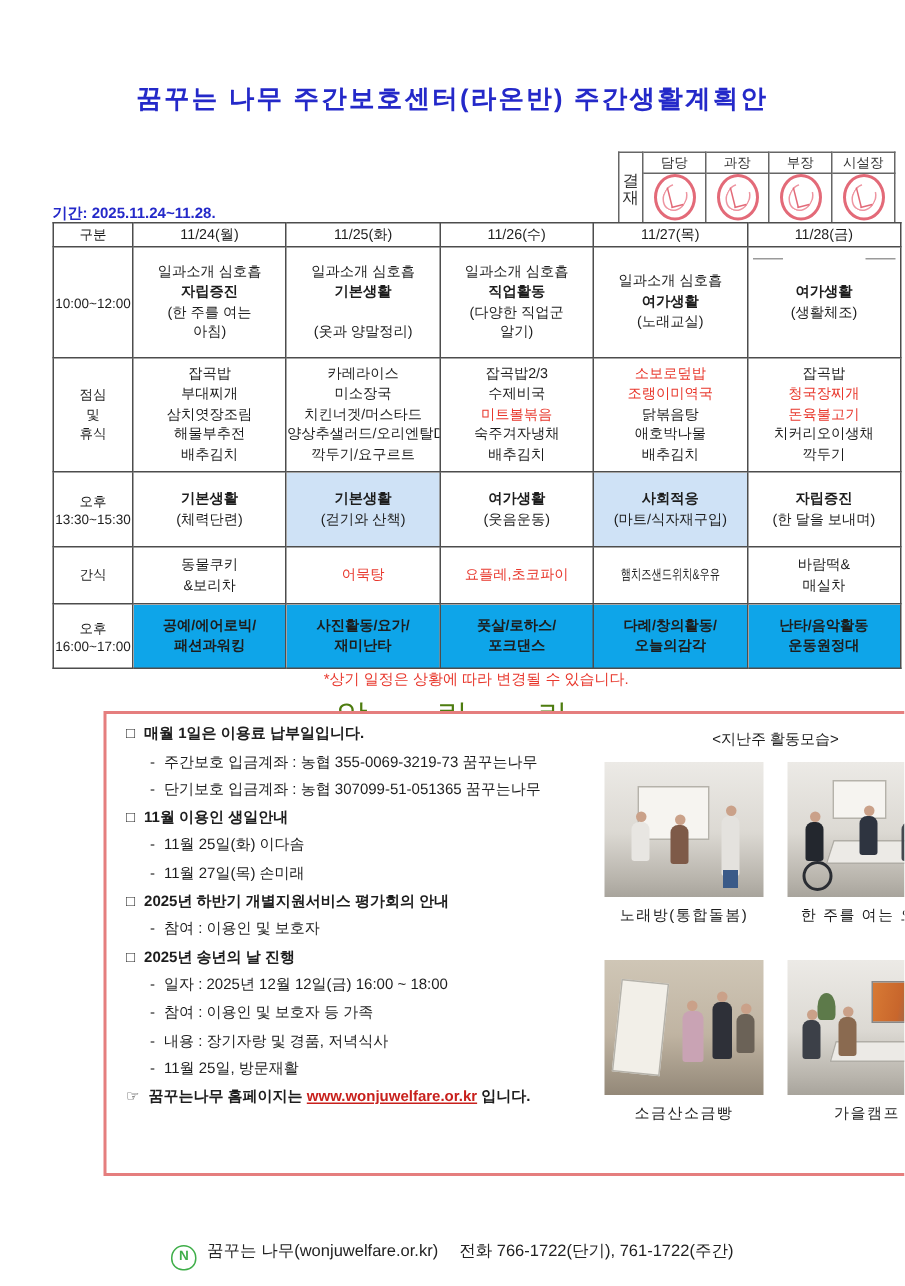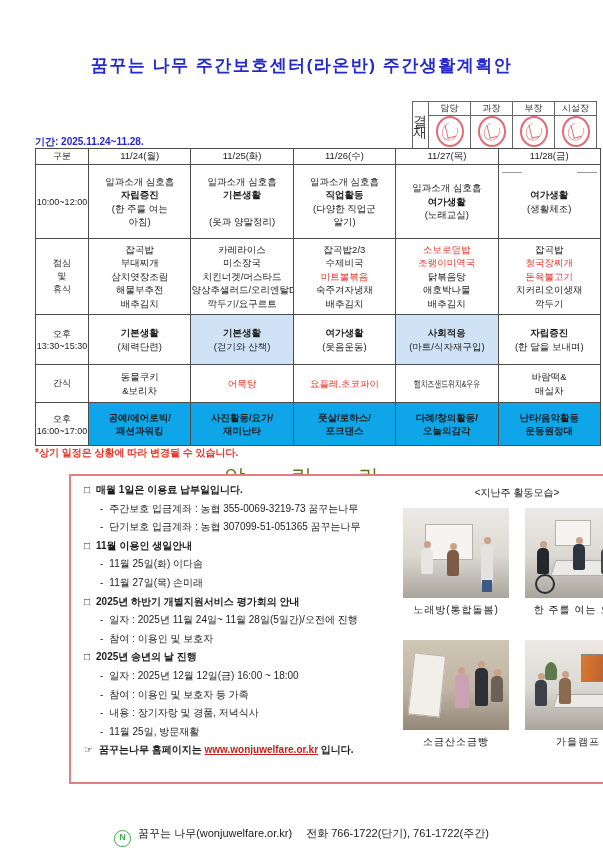--- a/index.html
+++ b/index.html
@@ -6,22 +6,22 @@
   .page{position:relative;width:603px;height:857px;background:#ffffff;overflow:hidden;
         font-family:"Liberation Sans","DejaVu Sans",sans-serif;color:#222;}
 
   
   .title{position:absolute;top:54px;left:0;width:100%;text-align:center;
          font-size:17px;font-weight:bold;color:#2429c9;letter-spacing:1.5px;}
 
   
   .approval{position:absolute;top:101px;left:412px;border-collapse:collapse;background:#fff;}
   .approval th,.approval td{border:1px solid #666;padding:0;}
-  .ap-label{width:15px;font-size:14px;line-height:11px;word-break:break-all;
-            text-align:left;padding:2px 3px;font-weight:normal;color:#333;}
+  .ap-label{width:15px;font-size:11px;line-height:11px;word-break:break-all;
+            text-align:center;padding:2px 3px;font-weight:normal;color:#333;}
   .ap-head{width:41px;height:13px;font-size:9px;font-weight:normal;text-align:center;color:#333;margin-left:20px;}
   .ap-stamp{height:33px;text-align:center;vertical-align:middle;}
   .stamp{display:inline-block;width:24px;height:27px;border:2px solid #e05a6a;
          border-radius:50%;position:relative;opacity:.9;}
   .stamp::before{content:"";position:absolute;inset:4px;border:1.5px solid #ec8a97;
          border-radius:50%;border-top-color:transparent;transform:rotate(28deg);}
   .stamp::after{content:"";position:absolute;left:8px;top:6px;width:7px;height:13px;
          border-left:1.5px solid #e05a6a;border-bottom:1.5px solid #e05a6a;transform:rotate(-14deg);}
 
   
@@ -40,22 +40,22 @@
   .ln.r{color:#e8372c;}
   .cond{display:inline-block;transform:scaleX(.72);transform-origin:center;white-space:nowrap;}
   .bg-blue{background:#cfe2f6;}
   .bg-pink{background:#0ea5e9;}
   td.split-top{position:relative;}
   td.split-top::before,td.split-top::after{content:"";position:absolute;top:7px;height:1px;
          width:20px;background:#9a9a9a;}
   td.split-top::before{left:3px;} td.split-top::after{right:3px;}
 
   
-  .note{position:absolute;top:446px;left:35px;width:565px;text-align:left;
-        color:#e8372c;font-size:10px;font-weight:bold;}
+  .note{position:absolute;top:446px;left:35px;width:565px;text-align:center;
+        color:#e8372c;font-size:10px;font-weight:normal;}
 
   
   .notice-title{position:absolute;top:463px;left:0;width:100%;text-align:center;
         color:#4d7c0f;font-size:21px;font-weight:normal;letter-spacing:20px;text-indent:20px;}
 
   
   .nbox{position:absolute;left:28px;top:474px;width:572px;height:310px;
         border:2px solid #e57e7e;box-sizing:border-box;background:#fff;margin-left:41px;}
   .nlines{position:absolute;left:8px;top:5px;width:345px;font-size:10px;color:#1d1d1d;}
   .nline{line-height:18.6px;white-space:nowrap;}
@@ -306,21 +306,20 @@
 
   <div class="nbox">
     <div class="nlines">
         <div class="nline check"><span class="mark">□</span>매월 1일은 이용료 납부일입니다.</div>
         <div class="nline dash"><span class="mark">-</span>주간보호 입금계좌 : 농협 355-0069-3219-73 꿈꾸는나무</div>
         <div class="nline dash"><span class="mark">-</span>단기보호 입금계좌 : 농협 307099-51-051365 꿈꾸는나무</div>
         <div class="nline check"><span class="mark">□</span>11월 이용인 생일안내</div>
         <div class="nline dash"><span class="mark">-</span>11월 25일(화) 이다솜</div>
         <div class="nline dash"><span class="mark">-</span>11월 27일(목) 손미래</div>
         <div class="nline check"><span class="mark">□</span>2025년 하반기 개별지원서비스 평가회의 안내</div>
-        <div class="nline dash"><span class="mark">-</span>일자 : 2025년 11월 24일~ 11월 28일(5일간)/오전에 진행</div>
         <div class="nline dash"><span class="mark">-</span>참여 : 이용인 및 보호자</div>
         <div class="nline check"><span class="mark">□</span>2025년 송년의 날 진행</div>
         <div class="nline dash"><span class="mark">-</span>일자 : 2025년 12월 12일(금) 16:00 ~ 18:00</div>
         <div class="nline dash"><span class="mark">-</span>참여 : 이용인 및 보호자 등 가족</div>
         <div class="nline dash"><span class="mark">-</span>내용 : 장기자랑 및 경품, 저녁식사</div>
         <div class="nline dash"><span class="mark">-</span>11월 25일, 방문재활</div>
         <div class="nline arrow"><span class="mark">☞</span><span>꿈꾸는나무 홈페이지는 </span><span class="homepage-link">www.wonjuwelfare.or.kr</span><span> 입니다.</span></div>
       </div>
 
     <div class="pwrap">

